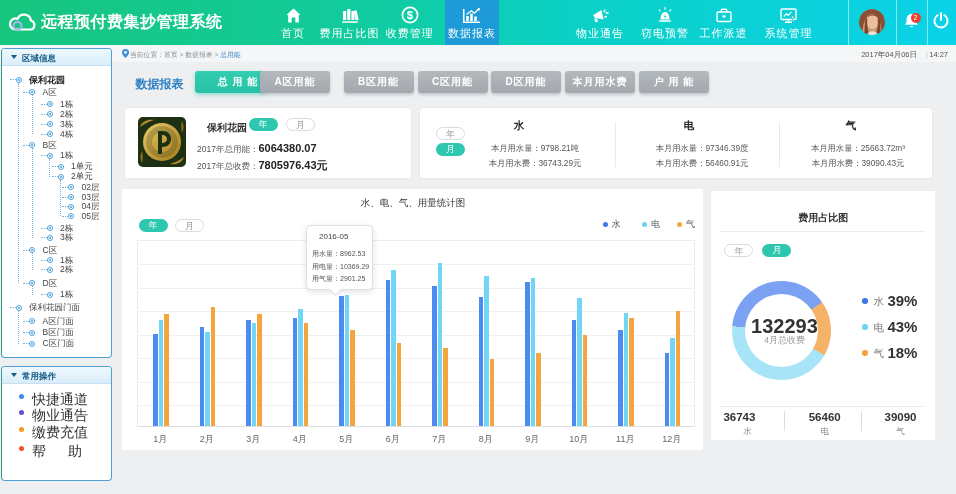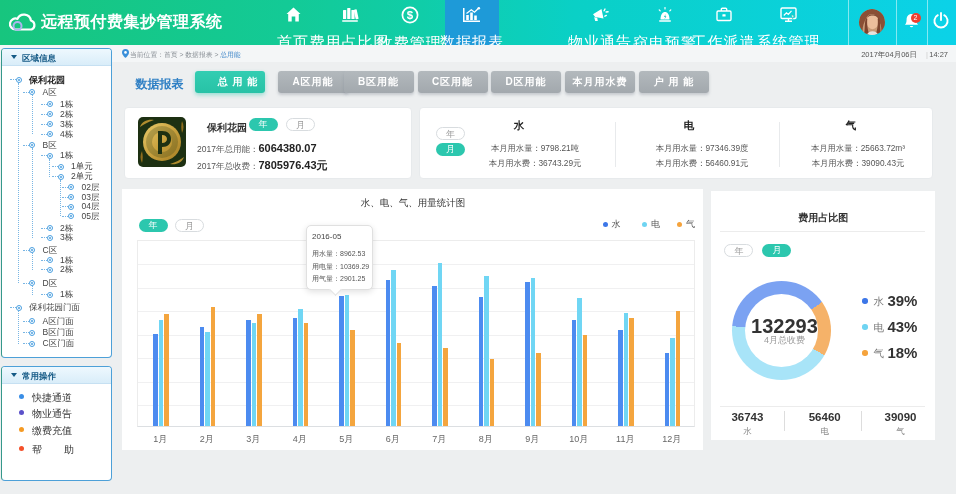--- a/index.html
+++ b/index.html
@@ -6,21 +6,21 @@
 #page { position:relative; width:956px; height:494px; }
 
 
 #header { position:absolute; left:0; top:0; width:956px; height:45px;
   background:linear-gradient(90deg,#17c57e 0%,#13ca96 30%,#10cda8 44%,#0ad0c6 60%,#0bd2e8 100%); }
 #logo { position:absolute; left:7px; top:12px; }
 #apptitle { position:absolute; left:41px; top:12px; font-size:16px; font-weight:bold; color:#fff; letter-spacing:0.5px; }
 .navitem { position:absolute; top:0; height:45px; transform:translateX(-50%); display:flex; flex-direction:column; align-items:center; padding-top:6px; }
 .navact { background:#1e9ad8; width:54px; }
 .navic { height:18px; display:flex; align-items:center; }
-.navlb { font-size:15px; color:#fff; margin-top:10px; white-space:nowrap; letter-spacing:1px; }
+.navlb { font-size:11px; color:#fff; margin-top:2px; white-space:nowrap; letter-spacing:1px; }
 .hsep { position:absolute; top:0; width:1px; height:45px; background:rgba(255,255,255,0.5); }
 #avatar { position:absolute; left:859px; top:9px; width:26px; height:26px; border-radius:50%; overflow:hidden; }
 #bell { position:absolute; left:903px; top:11.5px; }
 #badge { position:absolute; left:910.5px; top:13px; width:10px; height:10px; background:#ef3e2e; border-radius:50%; color:#fff; font-size:7px; text-align:center; line-height:10px; }
 #power { position:absolute; left:932px; top:12px; }
 
 
 #crumb { position:absolute; left:0; top:45px; width:956px; height:17px; background:#f4f6f7; }
 #crumbtxt { position:absolute; left:130px; top:4.5px; font-size:6.8px; color:#8a9096; }
 #crumbtxt b { color:#3f87c9; font-weight:normal; }
@@ -31,21 +31,21 @@
 .phead { height:17px; background:linear-gradient(#eef8fe,#d9edf9); border-bottom:1px solid #c6e0f2; border-radius:3px 3px 0 0; position:relative; }
 .ptri { position:absolute; left:9px; top:6px; width:0; height:0; border-left:3.5px solid transparent; border-right:3.5px solid transparent; border-top:4.5px solid #155a86; }
 .ptitle { position:absolute; left:20px; top:4px; font-size:8.5px; font-weight:bold; color:#155a86; }
 .tvl { position:absolute; width:0; border-left:1px dotted #79b6e4; }
 .thl { position:absolute; height:0; border-top:1px dotted #79b6e4; }
 .tnode { position:absolute; width:6px; height:6px; border:1px solid #4a9fe0; border-radius:50%; background:#fff; }
 .tnode::after { content:""; position:absolute; left:1.2px; top:1.2px; width:2px; height:2px; border-radius:50%; background:#4a9fe0; }
 .ttxt { position:absolute; font-size:8.5px; color:#444; white-space:nowrap; }
 .tb { font-weight:bold; color:#222; font-size:9px; }
 .opdot { position:absolute; left:16.5px; width:5px; height:5px; border-radius:50%; }
-.optxt { position:absolute; left:30px; font-size:10px; color:#333; }
+.optxt { position:absolute; left:30px; font-size:14px; color:#333; }
 
 
 #dbtitle { position:absolute; left:135.5px; top:75.5px; font-size:12px; font-weight:bold; color:#2e7fc4; }
 .tab { position:absolute; top:71px; width:70px; height:21.5px; border-radius:3px; background:linear-gradient(#b3b9bd,#a2a8ad);
   color:#fff; font-size:10px; font-weight:bold; text-align:center; line-height:21.5px; letter-spacing:1px;
   box-shadow:0 2px 3px rgba(120,130,140,0.35); }
 .tabact { background:linear-gradient(#33cdb2,#27c2a6); box-shadow:0 2px 4px rgba(44,199,173,0.45);padding-left:16px; }
 
 
 .card { position:absolute; background:#fff; border:1px solid #e7eaec; border-radius:4px; }
@@ -69,21 +69,21 @@
 .gl { position:absolute; left:0; width:100%; height:1px; background:#f0f0f1; }
 .bar { position:absolute; bottom:0; width:4.5px; }
 .bblue { background:#4c8bf0; }
 .bcyan { background:#70d6f4; }
 .borange { background:#f4a53e; }
 .xlab { position:absolute; top:244.2px; width:40px; text-align:center; font-size:9px; color:#666; }
 .ldot { position:absolute; width:5px; height:5px; border-radius:50%; top:33px; }
 .ltxt { position:absolute; top:29px; font-size:9px; color:#555; }
 #tooltip { position:absolute; left:183.6px; top:35.7px; width:67px; height:65.5px; background:#fff; border:1px solid #e0e0e0; border-radius:5px; box-shadow:0 2px 6px rgba(0,0,0,0.12); }
 #tooltip::after { content:""; position:absolute; left:24px; bottom:-4.6px; width:8px; height:8px; background:#fff; border-right:1px solid #e0e0e0; border-bottom:1px solid #e0e0e0; transform:rotate(45deg); }
-.ttt { position:absolute; left:5px; top:6px; font-size:8px; color:#444; }
+.ttt { position:absolute; left:12px; top:6px; font-size:8px; color:#444; }
 .ttl { position:absolute; left:5px; font-size:7px; color:#555; white-space:nowrap; }
 
 
 #donutp { position:absolute; left:711.4px; top:191.2px; width:223.5px; height:249.2px; background:#fff; }
 #dtitle { position:absolute; left:0; top:20px; width:100%; text-align:center; font-size:10px; font-weight:bold; color:#333; }
 .hdiv { position:absolute; left:9px; width:205px; height:1px; background:#ececec; }
 #donut { position:absolute; left:20.6px; top:90.3px; width:99px; height:99px; border-radius:50%;
   background:conic-gradient(from 275deg, #7ba2f2 0 140deg, #f5b269 140deg 205deg, #a8e4f8 205deg 360deg); }
 #donut::after { content:""; position:absolute; left:13px; top:13px; width:73px; height:73px; border-radius:50%; background:#fff; }
 #dnum { position:absolute; left:23.6px; top:124px; width:99px; text-align:center; font-size:20px; font-weight:bold; color:#333; z-index:2; }
@@ -345,21 +345,21 @@
         <div class="optxt" style="top:40.2px">物业通告</div>
 <div class="opdot" style="background:#f59a23;top:59.5px"></div>
         <div class="optxt" style="top:56.5px">缴费充值</div>
 <div class="opdot" style="background:#f4502a;top:79.2px"></div>
 <div class="optxt" style="top:76.2px">帮<span style="display:inline-block;width:22px"></span>助</div>
   </div>
 </div>
 
 <div id="dbtitle">数据报表</div>
 <div class="tab tabact" style="left:195px">总 用 能</div>
-<div class="tab" style="left:278px">A区用能</div>
+<div class="tab" style="left:260px">A区用能</div>
 <div class="tab" style="left:343.5px">B区用能</div>
 <div class="tab" style="left:417.5px">C区用能</div>
 <div class="tab" style="left:491px">D区用能</div>
 <div class="tab" style="left:565px">本月用水费</div>
 <div class="tab" style="left:639px">户 用 能</div>
 
 <div class="card" id="card1">
   <div id="polylogo"><svg width="48" height="50" viewBox="0 0 48 50">
     <defs>
             <linearGradient id="gold" x1="0" y1="0" x2="1" y2="1">
@@ -486,21 +486,21 @@
   <div class="dlegdot" style="top:107px;background:#3d77e8"></div>
   <div class="dleglb" style="top:103.5px">水</div>
   <div class="dlegpct" style="top:101px">39%</div>
   <div class="dlegdot" style="top:133px;background:#6fd4f2"></div>
   <div class="dleglb" style="top:129.5px">电</div>
   <div class="dlegpct" style="top:127px">43%</div>
   <div class="dlegdot" style="top:159px;background:#f5a33c"></div>
   <div class="dleglb" style="top:155.5px">气</div>
   <div class="dlegpct" style="top:153px">18%</div>
   <div class="hdiv" style="top:215px"></div>
-  <div class="statnum" style="left:36px;top:220px">36743</div>
+  <div class="statnum" style="left:28px;top:220px">36743</div>
   <div class="statlb" style="left:36px;top:235px">水</div>
   <div class="statnum" style="left:113.3px;top:220px">56460</div>
   <div class="statlb" style="left:113.3px;top:235px">电</div>
   <div class="statnum" style="left:189.1px;top:220px">39090</div>
   <div class="statlb" style="left:189.1px;top:235px">气</div>
   <div class="statdiv" style="left:72.2px;top:220px"></div>
   <div class="statdiv" style="left:150.1px;top:220px"></div>
 </div>
 
 </div>

